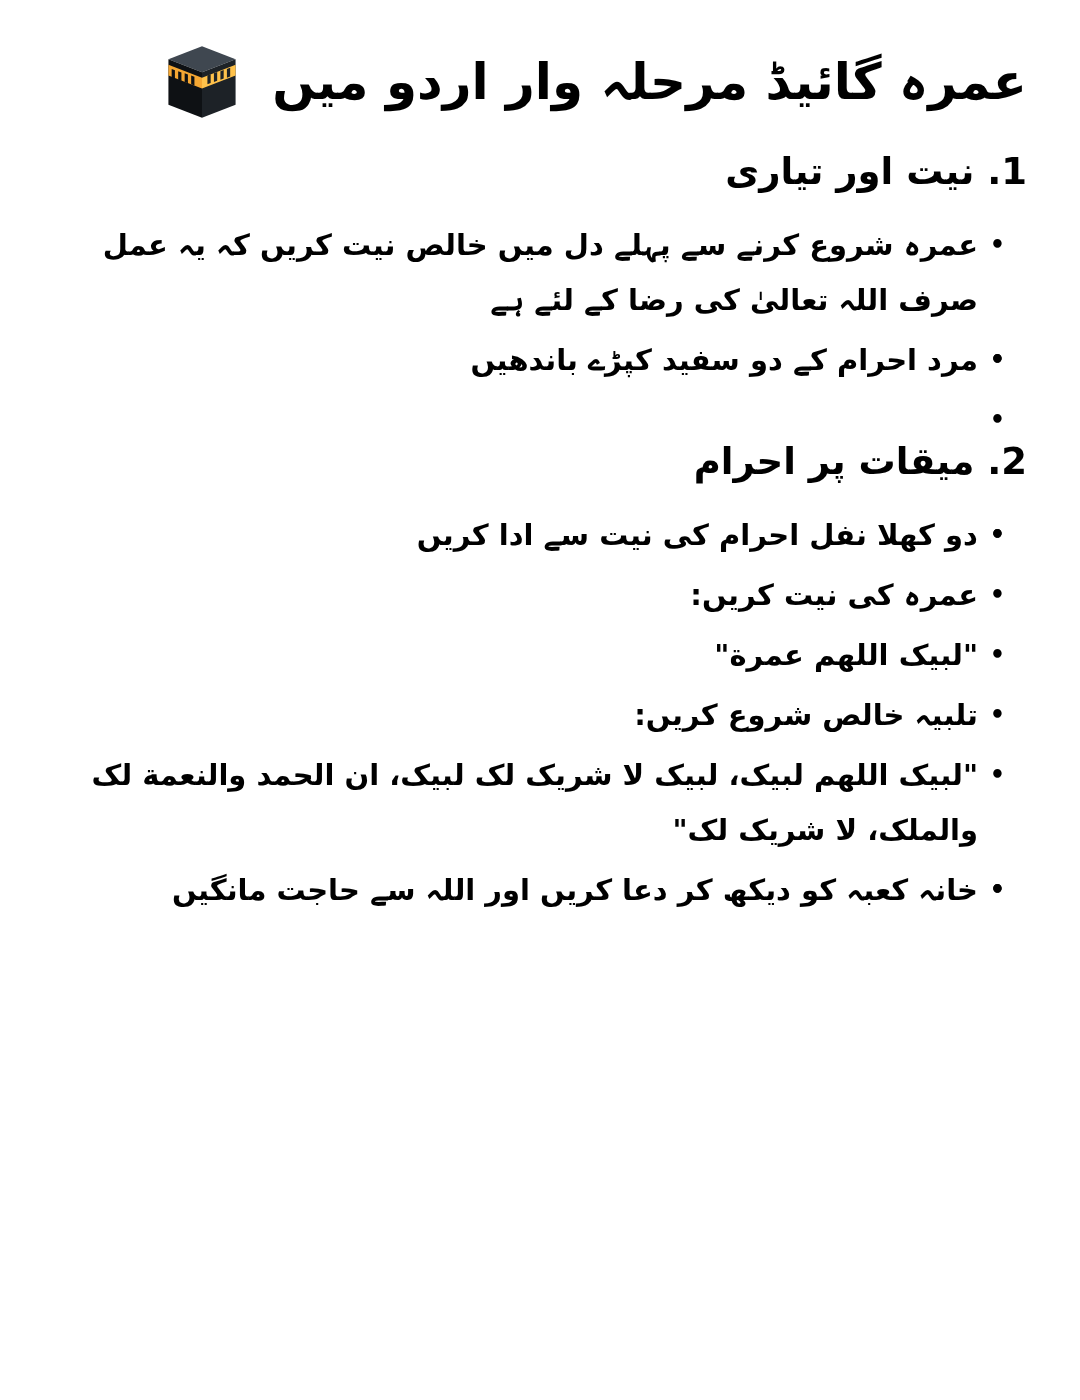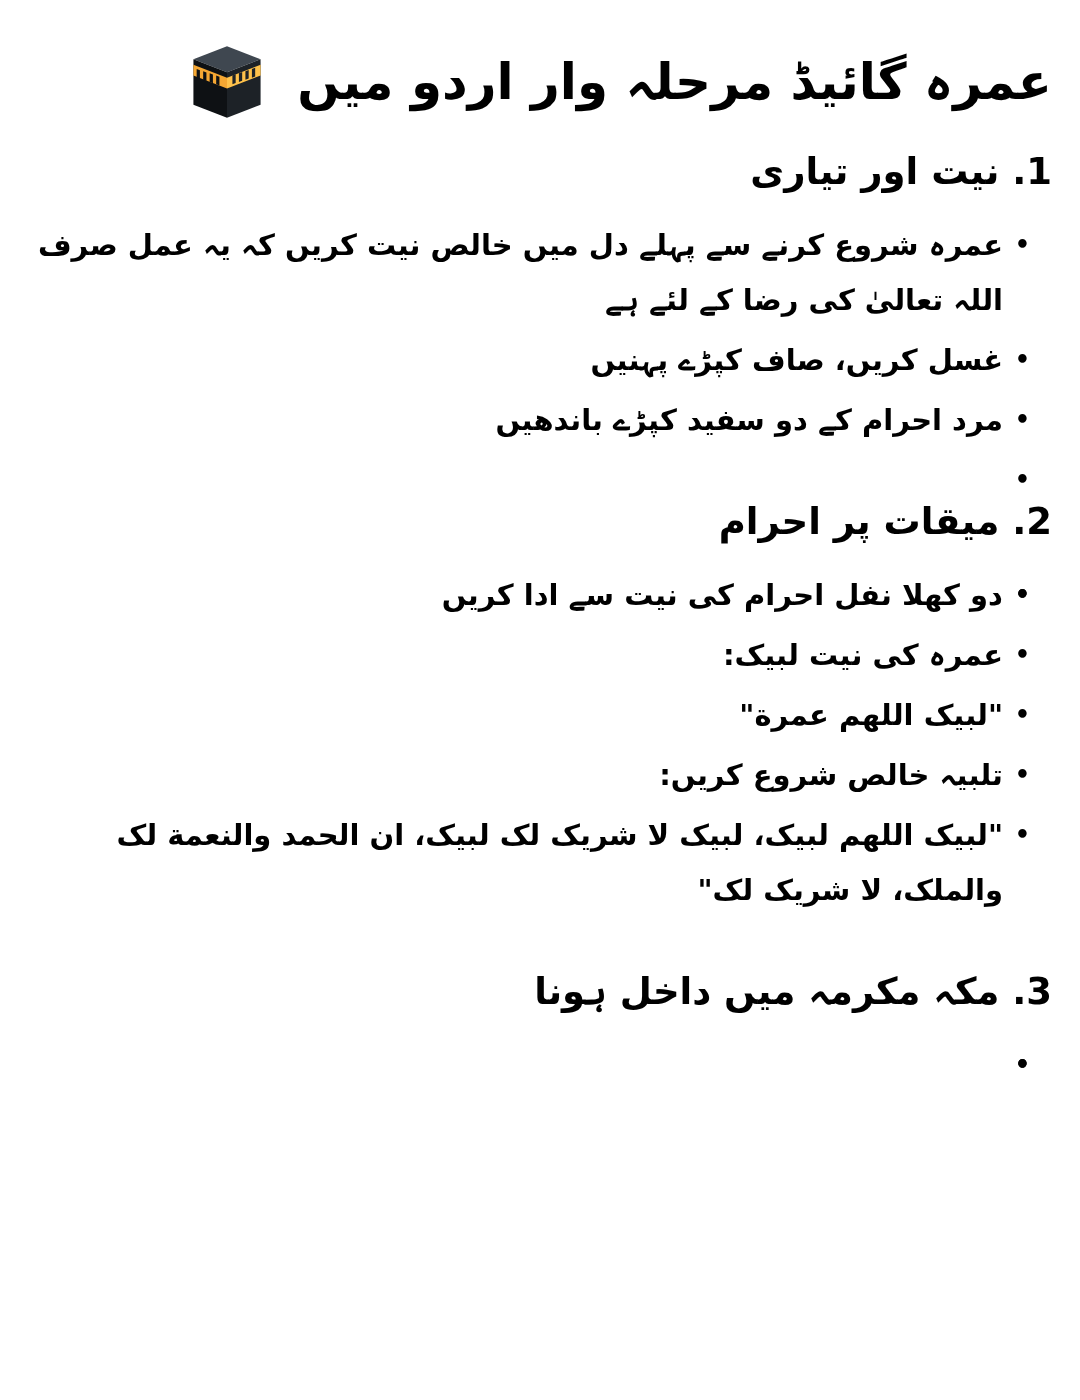--- a/index.html
+++ b/index.html
@@ -14,21 +14,21 @@
     color: #000000;
     font-family: "DejaVu Sans", "Liberation Sans", sans-serif;
     font-weight: bold;
     direction: rtl;
     text-align: right;
   }
   .page {
     box-sizing: border-box;
     width: 1080px;
     height: 1400px;
-    padding: 34px 28px 0 36px;
+    padding: 34px 53px 0 36px;
     background: #ffffff;
   }
   h1.title {
     margin: 0 0 14px 0;
     font-size: 50px;
     line-height: 88px;
     white-space: nowrap;
   }
   h1.title .title-text {
     vertical-align: middle;
@@ -97,21 +97,20 @@
 
   <section>
     <h2 class="section-heading">1. نیت اور تیاری</h2>
     <ul class="bullet-list">
       <li>
         <span class="bullet">•</span>
         <span>عمرہ شروع کرنے سے پہلے دل میں خالص نیت کریں کہ یہ عمل صرف اللہ تعالیٰ کی رضا کے لئے ہے</span>
       </li>
       <li>
         <span class="bullet">•</span>
-        <span>غسل کریں، صاف کپڑے پہنیں</span>
       </li>
       <li>
         <span class="bullet">•</span>
         <span>مرد احرام کے دو سفید کپڑے باندھیں</span>
       </li>
       <li>
         <span class="bullet">•</span>
       </li>
     </ul>
   </section>
@@ -121,42 +120,42 @@
     <ul class="bullet-list">
       <li>
         <span class="bullet">•</span>
       </li>
       <li>
         <span class="bullet">•</span>
         <span>دو کھلا نفل احرام کی نیت سے ادا کریں</span>
       </li>
       <li>
         <span class="bullet">•</span>
-        <span>عمرہ کی نیت لبیک:</span>
+        <span>عمرہ کی نیت کریں:</span>
       </li>
       <li>
         <span class="bullet">•</span>
         <span>"لبیک اللهم عمرة"</span>
       </li>
       <li>
         <span class="bullet">•</span>
         <span>تلبیہ خالص شروع کریں:</span>
       </li>
       <li>
         <span class="bullet">•</span>
         <span>"لبیک اللهم لبیک، لبیک لا شریک لک لبیک، ان الحمد والنعمة لک والملک، لا شریک لک"</span>
       </li>
     </ul>
   </section>
 
   <section>
-    <h2 class="section-heading">3. مکہ مکرمہ میں داخل ہونا</h2>
     <ul class="bullet-list">
       <li>
         <span class="bullet">•</span>
       </li>
       <li>
         <span class="bullet">•</span>
+        <span>خانہ کعبہ کو دیکھ کر دعا کریں اور اللہ سے حاجت مانگیں</span>
       </li>
     </ul>
   </section>
 
 </div>
 
 </body></html>

